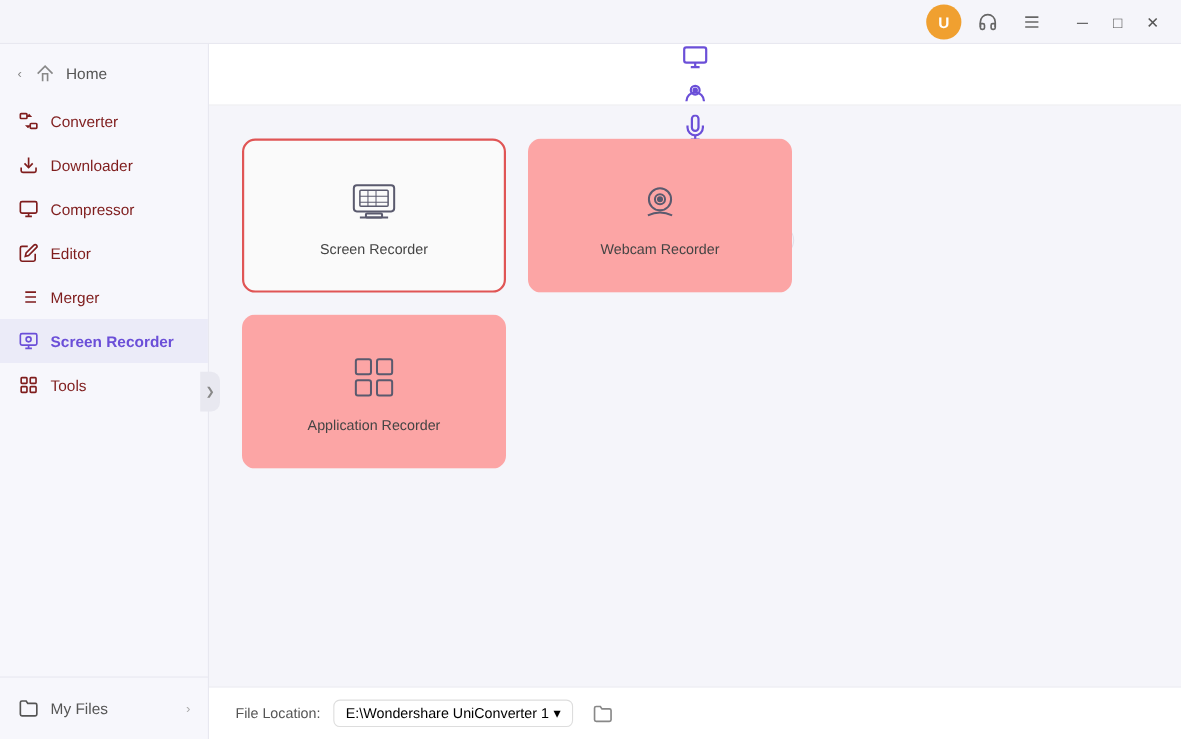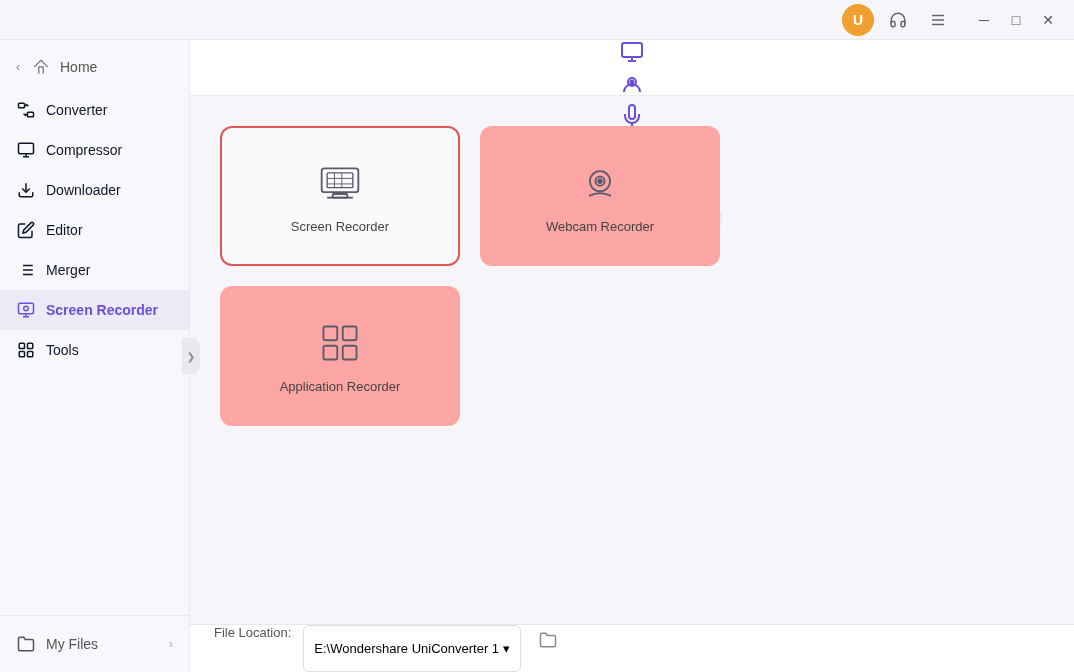--- a/index.html
+++ b/index.html
@@ -97,21 +97,21 @@
       font-size: 14px;
       margin-bottom: 4px;
     }
     .sidebar-home .chevron { font-size: 12px; color: #888; margin-right: 2px; }
     .sidebar-item {
       display: flex;
       align-items: center;
       gap: 10px;
       padding: 10px 16px;
       cursor: pointer;
-      color: #0f172a;
+      color: #7f1d1d;
       font-size: 14px;
       border-radius: 0;
       transition: background 0.15s;
     }
     .sidebar-item.active {
       background: #ebebf8;
       color: #6b4fd8;
       font-weight: 600;
     }
     .sidebar-item .icon {
@@ -259,20 +259,21 @@
       justify-content: center;
       color: #5a5a6e;
     }
 
     
     .bottom-bar {
       height: 48px;
       background: white;
       border-top: 1px solid #e8e8f0;
       display: flex;
+      align-items: center;
       padding: 0 24px;
       gap: 12px;
     }
     .file-location-label {
       font-size: 13px;
       color: #555;
     }
     .file-location-select {
       display: flex;
       align-items: center;
@@ -347,36 +348,36 @@
           <rect x="14" y="15" width="8" height="6" rx="1"></rect>
           <path d="M10 6h4l-2-2m0 0l2 2M14 18h-4l2 2m0 0l-2-2"></path>
         </svg>
       </span>
       <span>Converter</span>
     </div>
 
     <div class="sidebar-item">
       <span class="icon">
         <svg width="18" height="18" viewBox="0 0 24 24" fill="none" stroke="currentColor" stroke-width="2">
-          <rect x="2" y="3" width="20" height="14" rx="2"></rect>
-          <path d="M8 21h8M12 17v4"></path>
-        </svg>
-      </span>
-      <span>Compressor</span>
-    </div>
-
-    <div class="sidebar-item">
-      <span class="icon">
-        <svg width="18" height="18" viewBox="0 0 24 24" fill="none" stroke="currentColor" stroke-width="2">
           <path d="M21 15v4a2 2 0 01-2 2H5a2 2 0 01-2-2v-4"></path>
           <polyline points="7 10 12 15 17 10"></polyline>
           <line x1="12" y1="15" x2="12" y2="3"></line>
         </svg>
       </span>
       <span>Downloader</span>
+    </div>
+
+    <div class="sidebar-item">
+      <span class="icon">
+        <svg width="18" height="18" viewBox="0 0 24 24" fill="none" stroke="currentColor" stroke-width="2">
+          <rect x="2" y="3" width="20" height="14" rx="2"></rect>
+          <path d="M8 21h8M12 17v4"></path>
+        </svg>
+      </span>
+      <span>Compressor</span>
     </div>
 
     <div class="sidebar-item">
       <span class="icon">
         <svg width="18" height="18" viewBox="0 0 24 24" fill="none" stroke="currentColor" stroke-width="2">
           <path d="M11 4H4a2 2 0 00-2 2v14a2 2 0 002 2h14a2 2 0 002-2v-7"></path>
           <path d="M18.5 2.5a2.121 2.121 0 013 3L12 15l-4 1 1-4 9.5-9.5z"></path>
         </svg>
       </span>
       <span>Editor</span>

